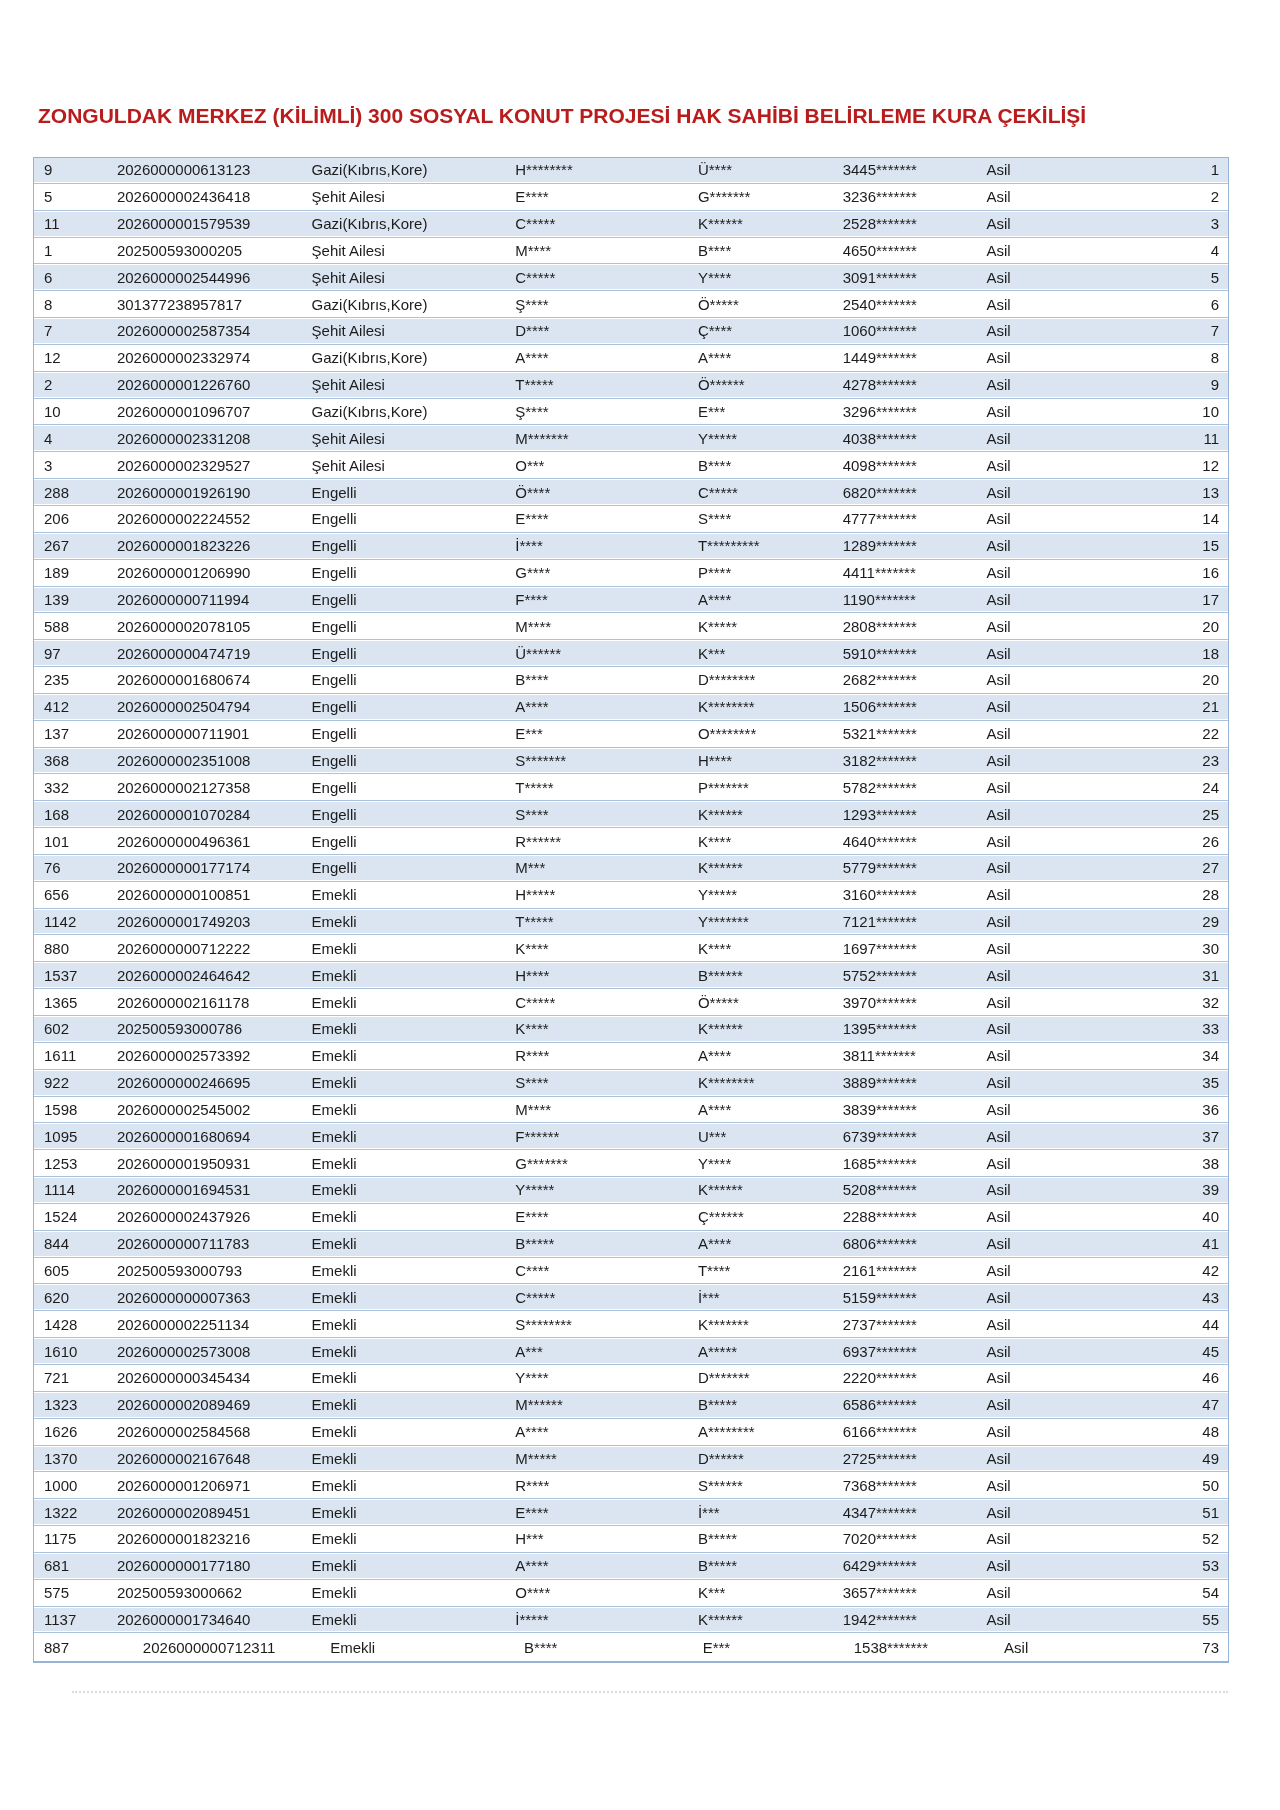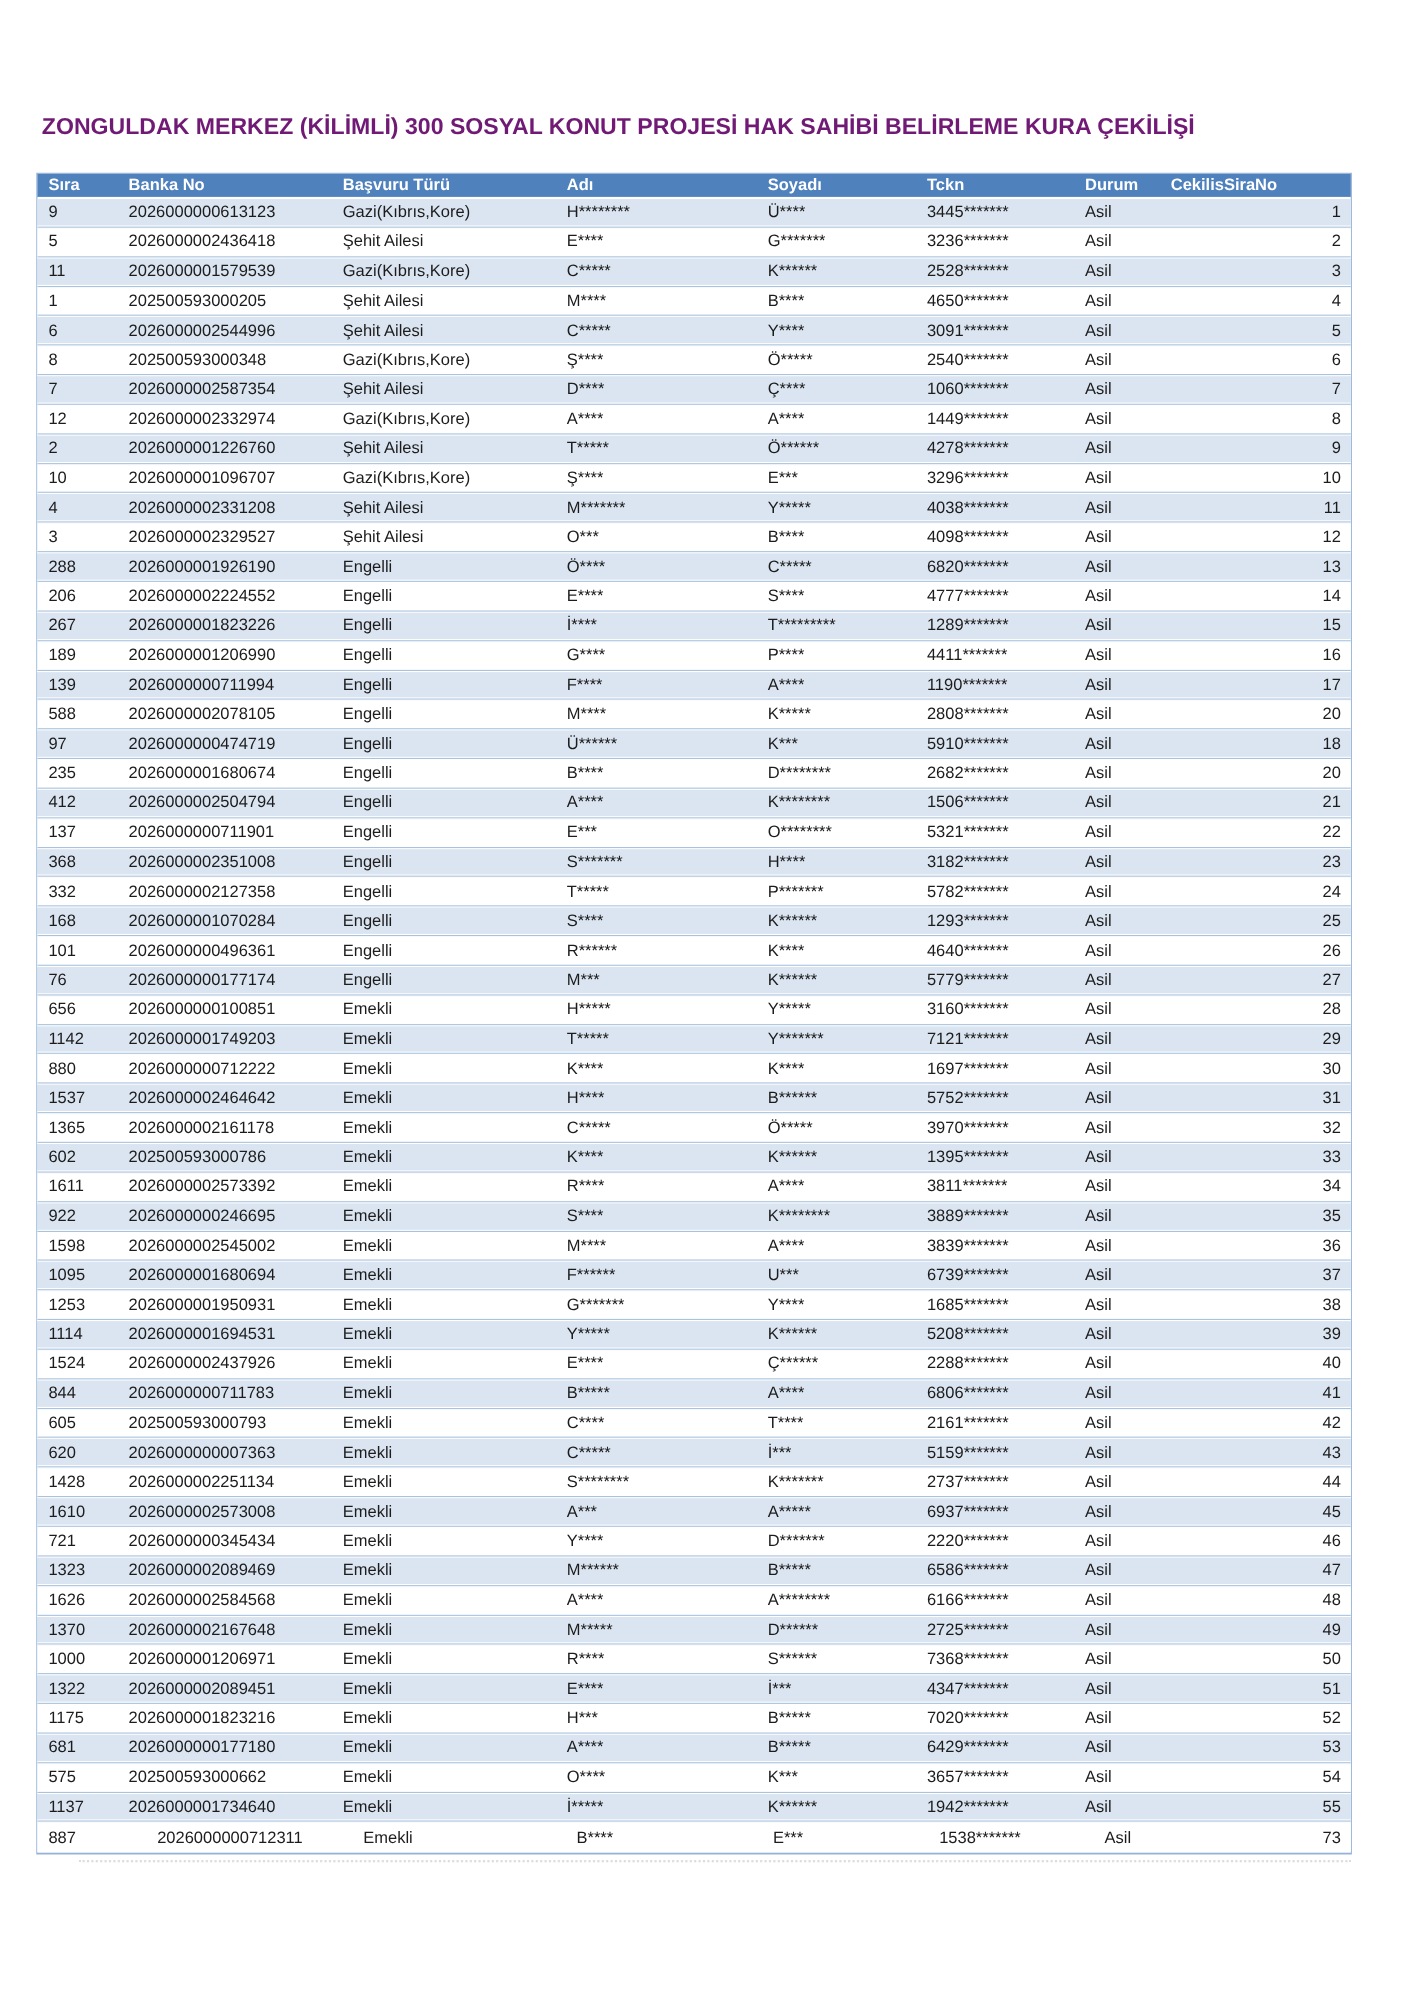--- a/index.html
+++ b/index.html
@@ -19,21 +19,21 @@
     color:var(--text);
     overflow:hidden;
   }
   .page-title{
     position:absolute;
     left:38px;
     top:104px;
     width:1120px;
     font-size:21px;
     font-weight:bold;
-    color:#701a75;
+    color:#b91c1c;
     letter-spacing:0px;
     white-space:nowrap;
   }
   .lottery-table{
     position:absolute;
     left:33px;
     top:157px;
     width:1196px;
     border:1px solid var(--outer-border);
     border-bottom:2px solid var(--outer-border);
@@ -92,30 +92,20 @@
     width:1156px;
     border-top:2px dotted #dcdcdc;
   }
 </style>
 </head>
 <body>
 
 <div class="page-title">ZONGULDAK MERKEZ (KİLİMLİ) 300 SOSYAL KONUT PROJESİ HAK SAHİBİ BELİRLEME KURA ÇEKİLİŞİ</div>
 
 <div class="lottery-table">
-  <div class="t-head">
-    <div class="cell c0">Sıra</div>
-    <div class="cell c1">Banka No</div>
-    <div class="cell c2">Başvuru Türü</div>
-    <div class="cell c3">Adı</div>
-    <div class="cell c4">Soyadı</div>
-    <div class="cell c5">Tckn</div>
-    <div class="cell c6">Durum</div>
-    <div class="cell c7">CekilisSiraNo</div>
-  </div>
   <div>
       <div class="t-row alt">
     <div class="cell c0">9</div>
     <div class="cell c1">2026000000613123</div>
     <div class="cell c2">Gazi(Kıbrıs,Kore)</div>
     <div class="cell c3">H********</div>
     <div class="cell c4">Ü****</div>
     <div class="cell c5">3445*******</div>
     <div class="cell c6">Asil</div>
     <div class="cell c7">1</div>
@@ -155,21 +145,21 @@
     <div class="cell c1">2026000002544996</div>
     <div class="cell c2">Şehit Ailesi</div>
     <div class="cell c3">C*****</div>
     <div class="cell c4">Y****</div>
     <div class="cell c5">3091*******</div>
     <div class="cell c6">Asil</div>
     <div class="cell c7">5</div>
   </div>
       <div class="t-row plain">
     <div class="cell c0">8</div>
-    <div class="cell c1">202500593000348</div>
+    <div class="cell c1">301377238957817</div>
     <div class="cell c2">Gazi(Kıbrıs,Kore)</div>
     <div class="cell c3">Ş****</div>
     <div class="cell c4">Ö*****</div>
     <div class="cell c5">2540*******</div>
     <div class="cell c6">Asil</div>
     <div class="cell c7">6</div>
   </div>
       <div class="t-row alt">
     <div class="cell c0">7</div>
     <div class="cell c1">2026000002587354</div>

